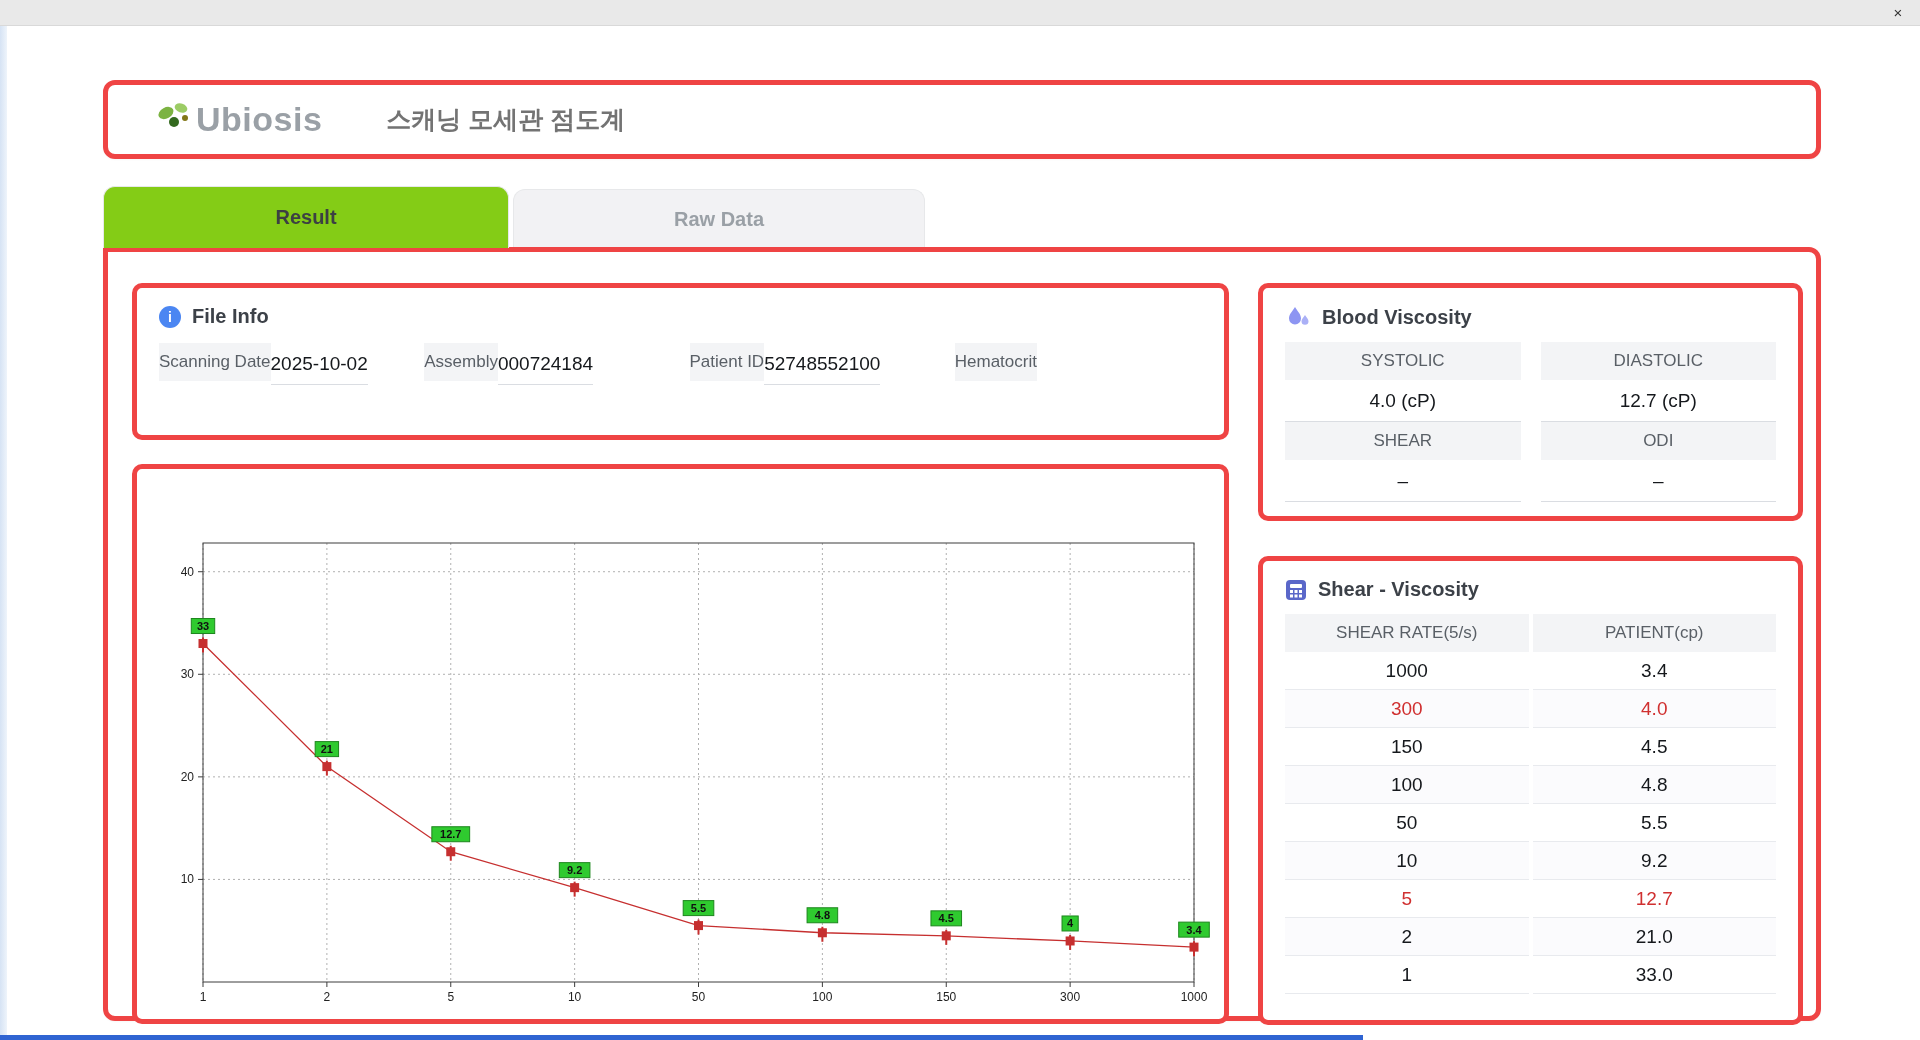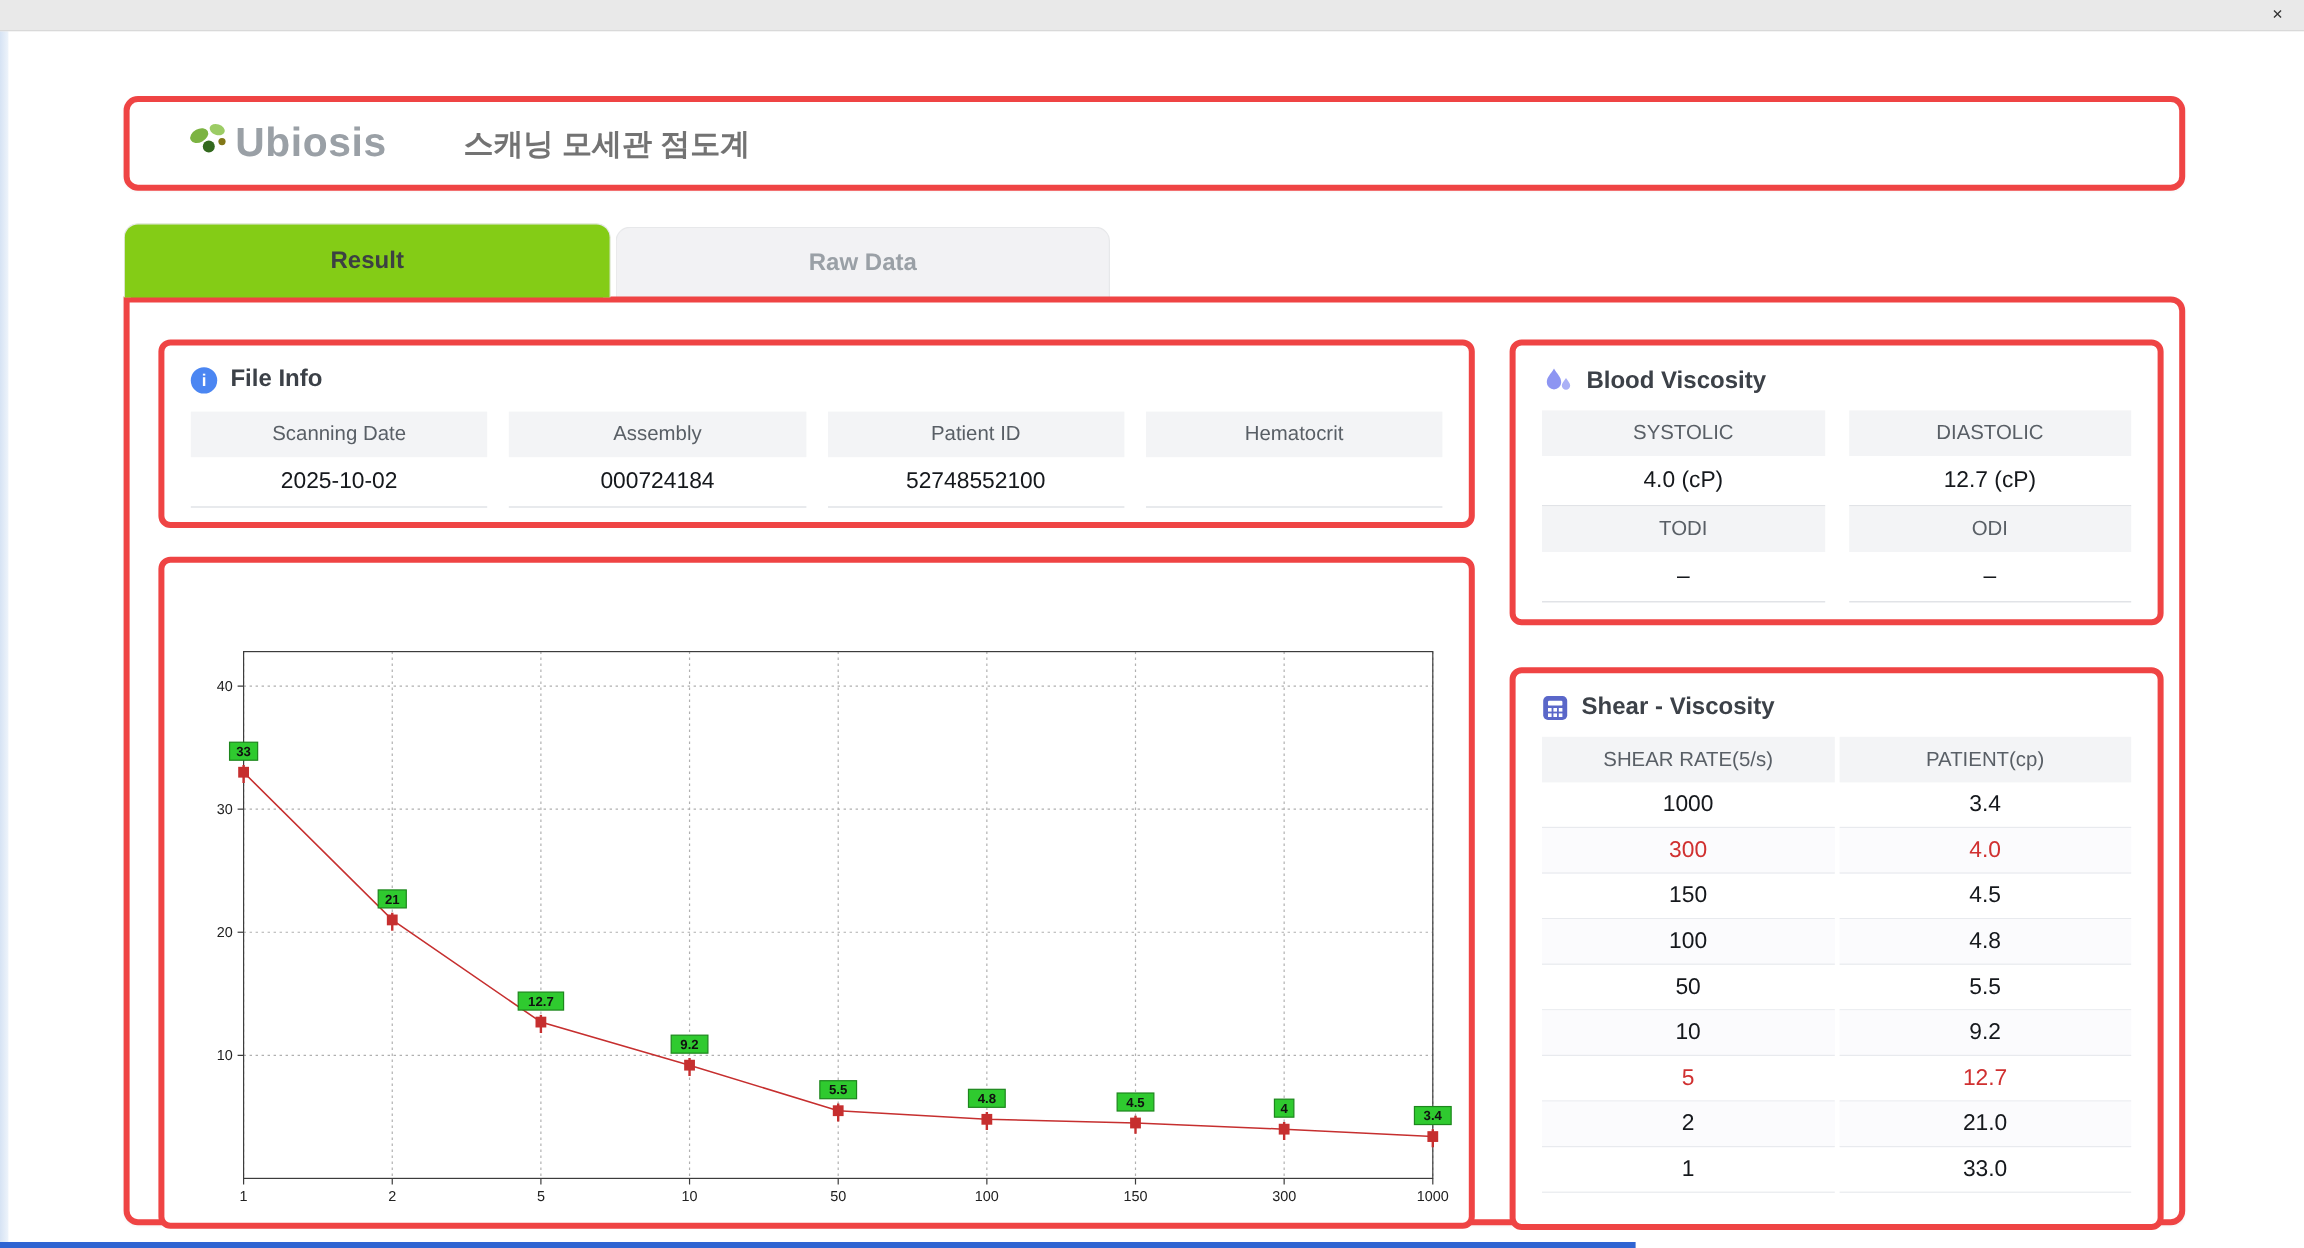--- a/index.html
+++ b/index.html
@@ -42,21 +42,21 @@
   .chart-bars span{width:5px;border-radius:1px;background:#4a72d8;display:block}
   .chart-bars span:nth-child(1){height:9px}
   .chart-bars span:nth-child(2){height:14px}
   .chart-bars span:nth-child(3){height:20px}
 
   
   .cell-head{height:38px;background:#f3f4f6;display:flex;align-items:center;justify-content:center;font-size:17px;color:#595f66;font-weight:500}
   .cell-val{height:42px;display:flex;align-items:center;justify-content:center;font-size:19px;color:#15181c;border-bottom:1px solid #dadde2}
 
   .fi-grid{margin:6px 22px 0;display:grid;grid-template-columns:repeat(4,1fr);gap:0 18px}
-  .fi-field{display:flex;flex-direction:column}
+  .fi-field{display:flex;flex-direction:row}
 
   .bv-grid{margin:4px 22px 0;display:grid;grid-template-columns:1fr 1fr;gap:0 20px}
 
   .sv-head{margin:4px 22px 0;display:grid;grid-template-columns:1fr 1fr;gap:0 4px}
   .sv-body{margin:0 22px}
   .sv-row{display:grid;grid-template-columns:1fr 1fr;gap:0 4px}
   .sv-cell{height:38px;display:flex;align-items:center;justify-content:center;font-size:19px;color:#15181c;border-bottom:1px solid #e8eaee}
   .sv-row:nth-child(even) .sv-cell{background:#fbfbfd}
   .sv-row.hl .sv-cell{color:#d03030}
 
@@ -209,21 +209,21 @@
         <path d="M10 2 C7.5 6.5 4 9 4 13.5 a6 6 0 0 0 12 0 C16 9 12.5 6.5 10 2 Z" fill="#8d95f2"></path>
         <path d="M20 10 c-1.5 2.6 -3.5 4 -3.5 6.3 a3.5 3.5 0 0 0 7 0 C23.5 14 21.5 12.6 20 10 Z" fill="#aab0f6"></path>
       </svg>
       <span>Blood Viscosity</span>
     </div>
     <div class="bv-grid">
       <div class="cell-head">SYSTOLIC</div>
       <div class="cell-head">DIASTOLIC</div>
       <div class="cell-val">4.0 (cP)</div>
       <div class="cell-val">12.7 (cP)</div>
-      <div class="cell-head">TODI</div>
+      <div class="cell-head">SHEAR</div>
       <div class="cell-head">ODI</div>
       <div class="cell-val">–</div>
       <div class="cell-val">–</div>
     </div>
   </div>
 
   <div class="card inner sv-card">
     <div class="sec-title">
       <svg width="22" height="22" viewBox="0 0 22 22">
         <rect x="1" y="1" width="20" height="20" rx="4" fill="#5a67c9"></rect>

